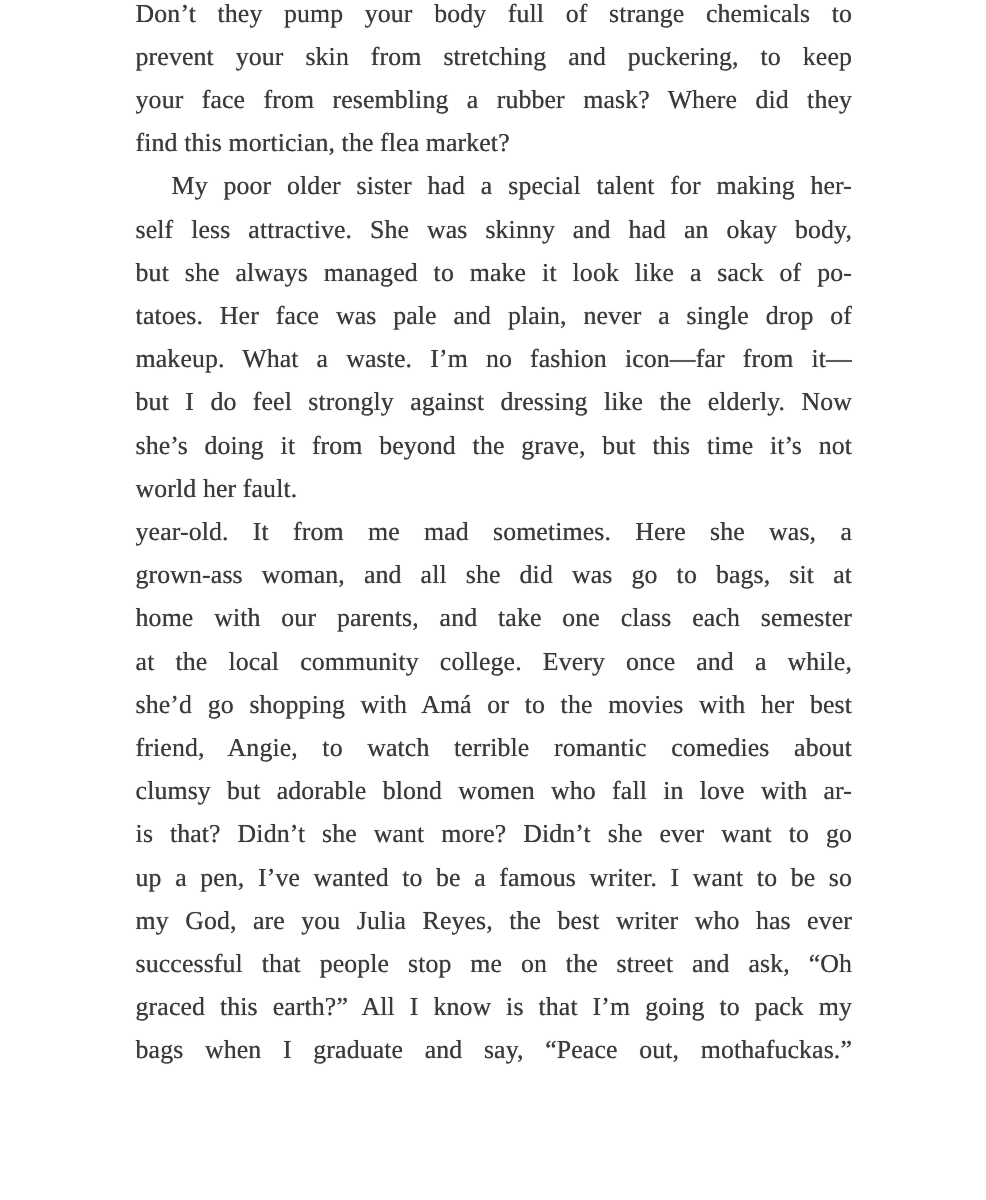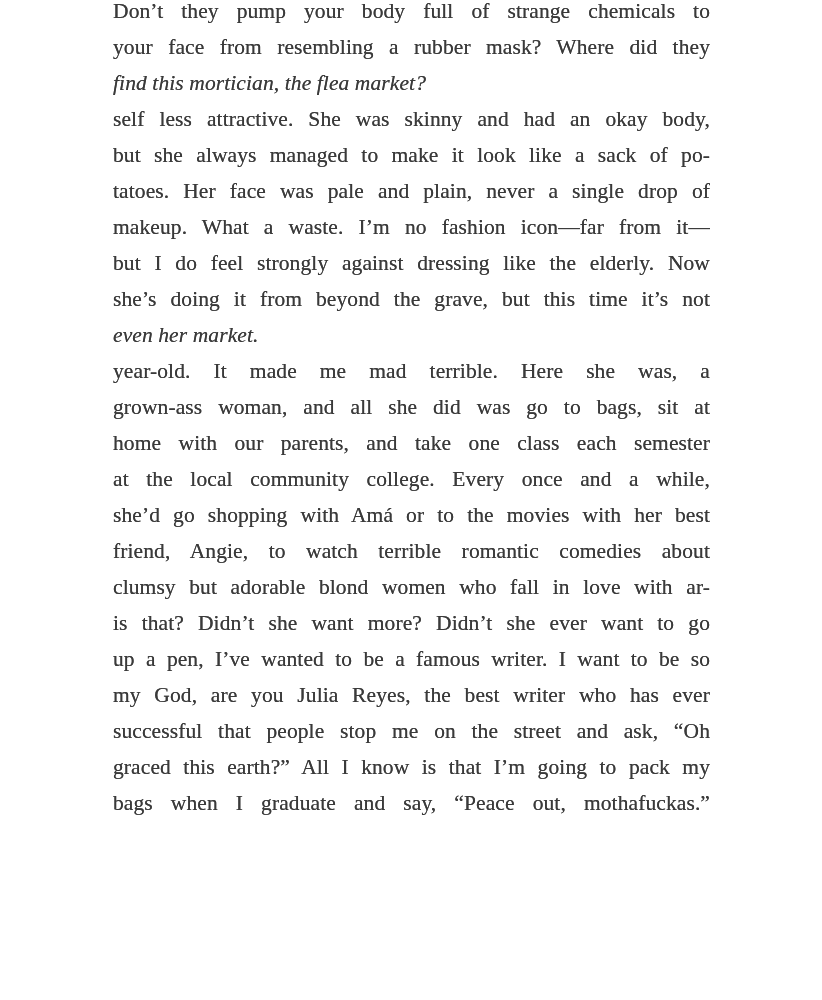--- a/index.html
+++ b/index.html
@@ -35,21 +35,20 @@
     text-align-last: justify;
     text-justify: inter-word;
     letter-spacing: 0.1px;
     overflow: hidden;
     white-space: nowrap; 
   }
   .line { white-space: normal; }
   .line-last {
     text-align: right;
     text-align-last: left;
-    font-style: italic;
   }
   .line-first-indent {
     text-indent: 30px;
   }
   .next-line-blur {
     position: absolute;
     left: 96px;
     top: 995px;
     width: 614px;
     height: 6px;
@@ -59,34 +58,36 @@
     border-radius: 3px;
   }
 </style>
 </head>
 <body>
 
 <div class="book-page">
   <div class="text-block" id="text-block">
       <div class="paragraph">
         <div class="line">Don’t they pump your body full of strange chemicals to</div>
+        <div class="line">prevent your skin from stretching and puckering, to keep</div>
         <div class="line">your face from resembling a rubber mask? Where did they</div>
         <div class="line line-last">find this mortician, the flea market?</div>
       </div>
       <div class="paragraph">
+        <div class="line line-first-indent">My poor older sister had a special talent for making her-</div>
         <div class="line">self less attractive. She was skinny and had an okay body,</div>
         <div class="line">but she always managed to make it look like a sack of po-</div>
         <div class="line">tatoes. Her face was pale and plain, never a single drop of</div>
         <div class="line">makeup. What a waste. I’m no fashion icon—far from it—</div>
         <div class="line">but I do feel strongly against dressing like the elderly. Now</div>
         <div class="line">she’s doing it from beyond the grave, but this time it’s not</div>
-        <div class="line line-last">even her market.</div>
+        <div class="line line-last">world her fault.</div>
       </div>
       <div class="paragraph">
-        <div class="line">year-old. It made me mad terrible. Here she was, a</div>
+        <div class="line">year-old. It from me mad sometimes. Here she was, a</div>
         <div class="line">grown-ass woman, and all she did was go to bags, sit at</div>
         <div class="line">home with our parents, and take one class each semester</div>
         <div class="line">at the local community college. Every once and a while,</div>
         <div class="line">she’d go shopping with Amá or to the movies with her best</div>
         <div class="line">friend, Angie, to watch terrible romantic comedies about</div>
         <div class="line">clumsy but adorable blond women who fall in love with ar-</div>
         <div class="line">is that? Didn’t she want more? Didn’t she ever want to go</div>
         <div class="line">up a pen, I’ve wanted to be a famous writer. I want to be so</div>
         <div class="line">my God, are you Julia Reyes, the best writer who has ever</div>
         <div class="line">successful that people stop me on the street and ask, “Oh</div>

